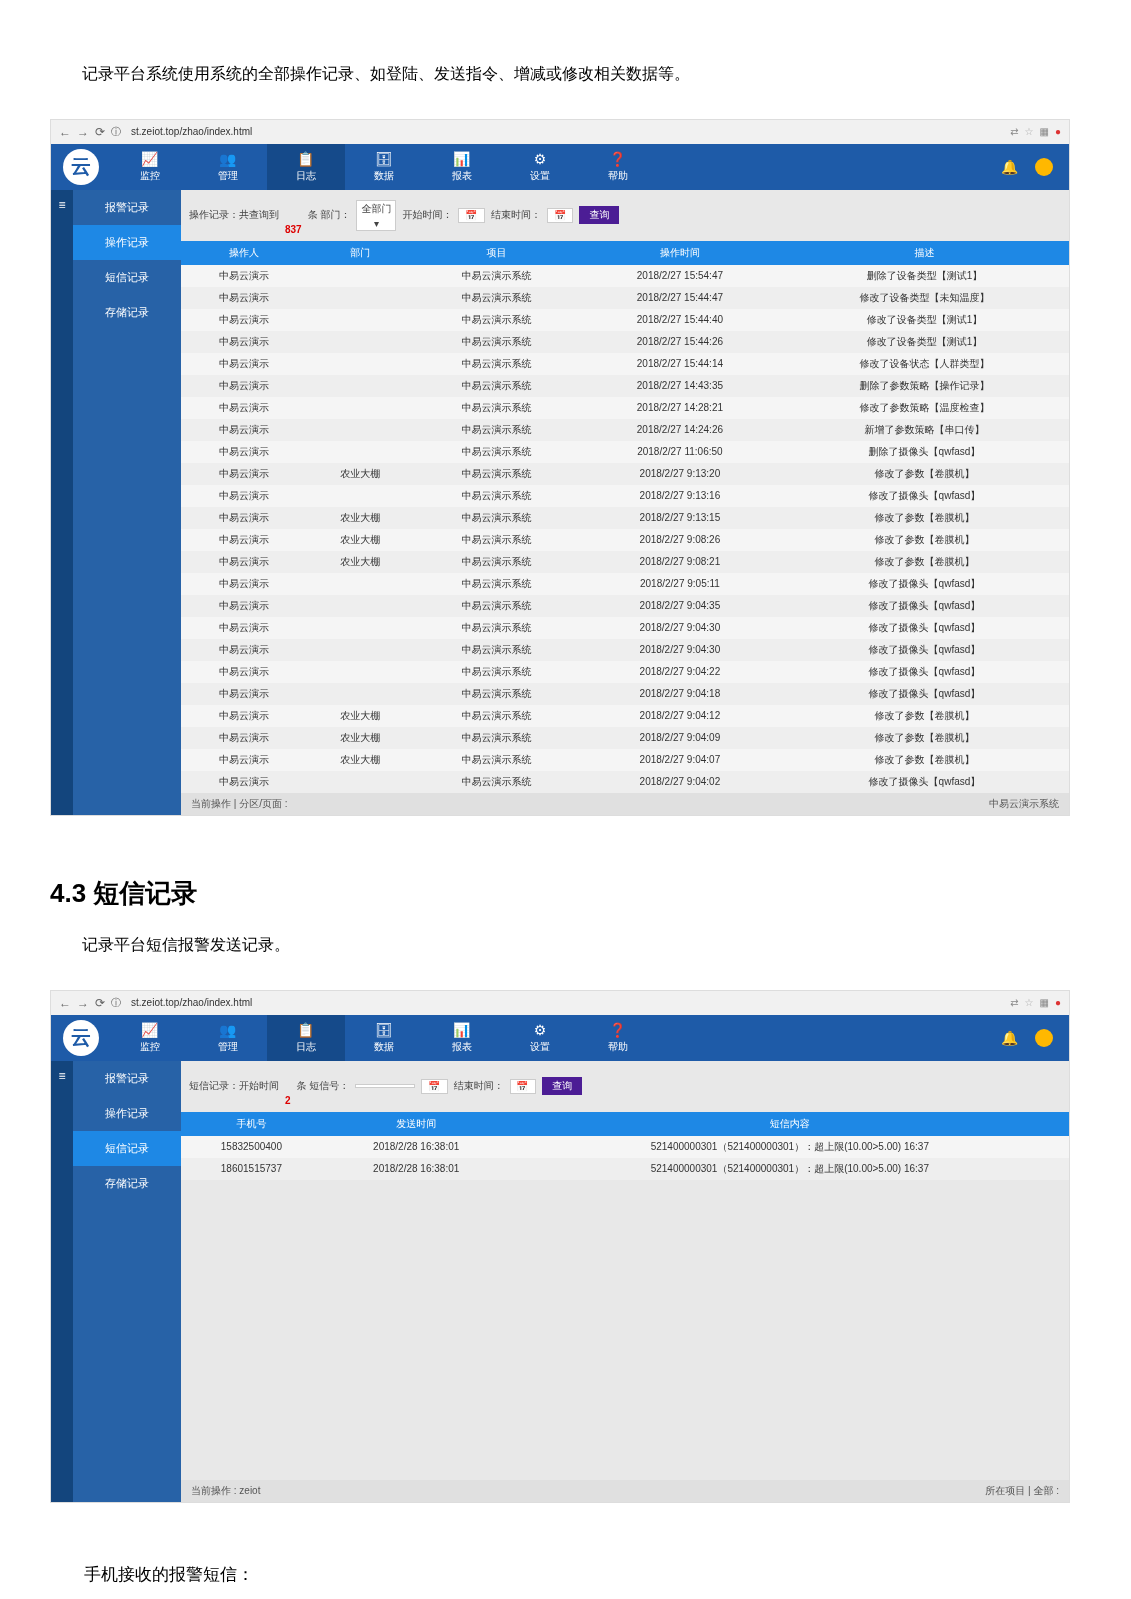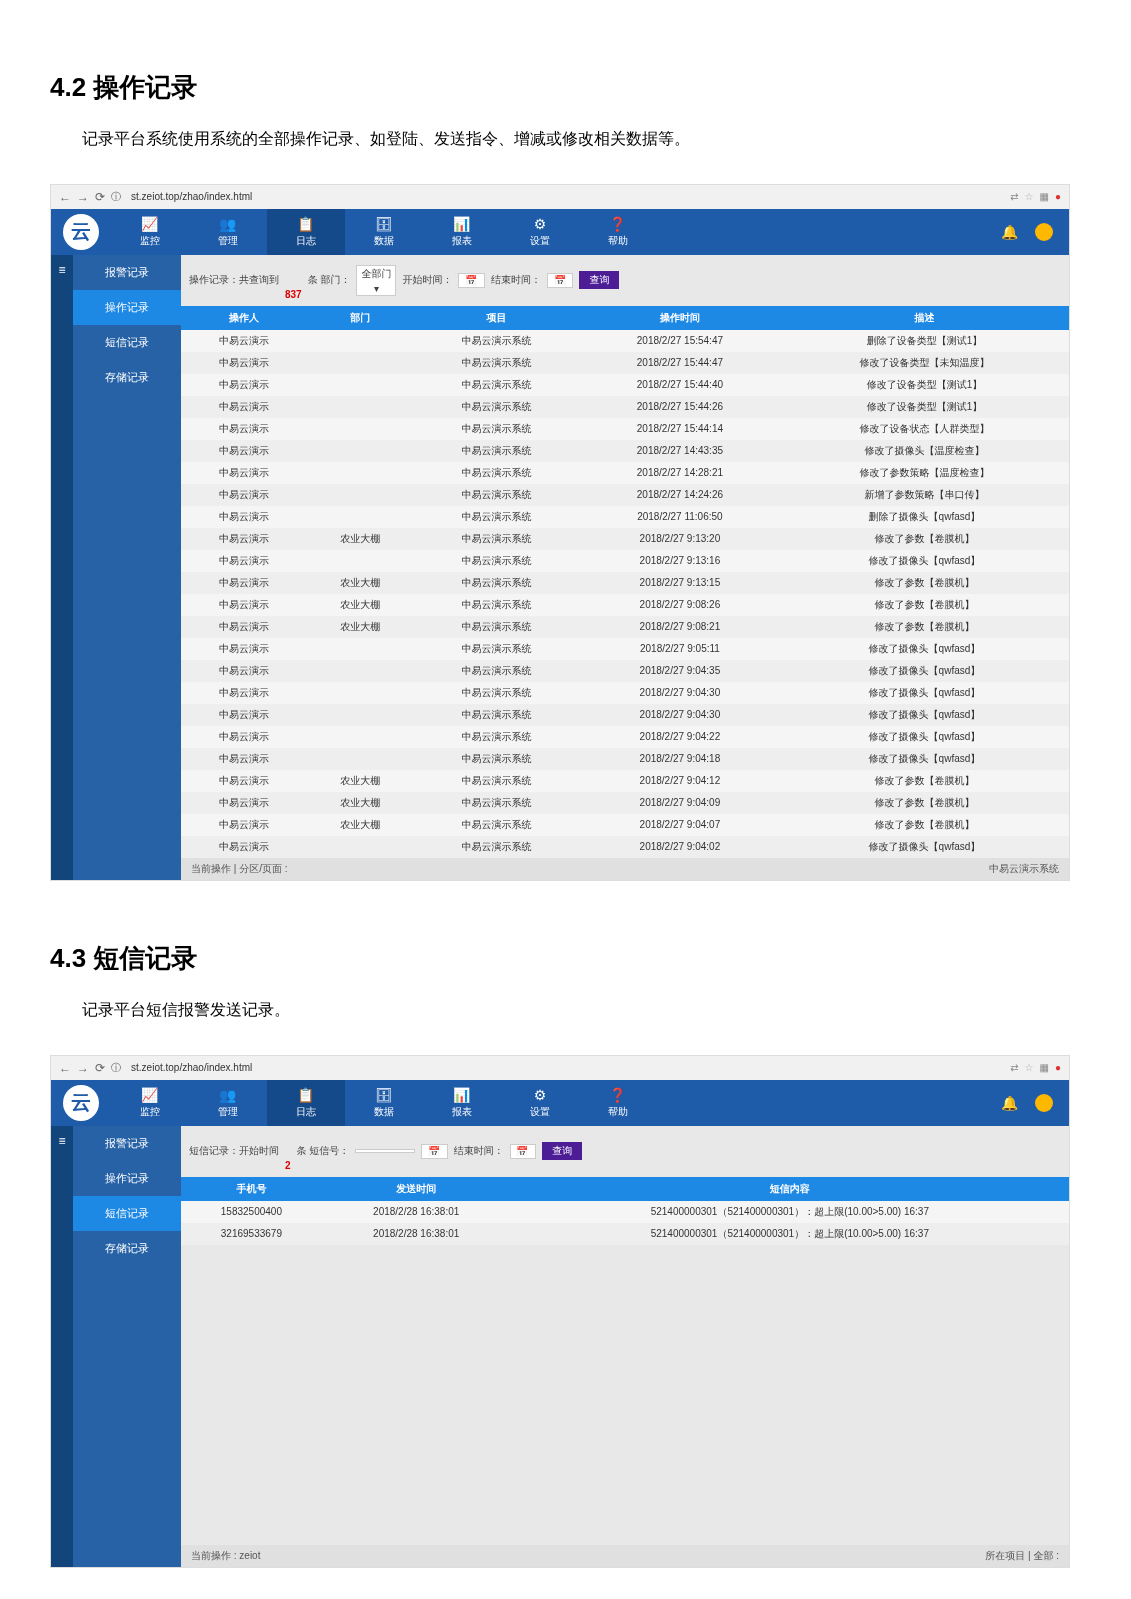--- a/index.html
+++ b/index.html
@@ -39,38 +39,37 @@
     .sidebar-item.active { background: #1e88e5; }
 
     .content-pane { flex: 1; background: #e8e8e8; padding: 0; }
     .filter-bar { display: flex; align-items: center; padding: 6px 8px; font-size: 10px; color: #444; gap: 6px; flex-wrap: wrap; background: #e8e8e8; }
     .filter-number { color: #d00; font-weight: bold; margin-top: 28px; }
     .dropdown-box { background: #fff; border: 1px solid #ccc; padding: 1px 4px; display: inline-flex; align-items: center; gap: 2px; flex-direction: column; }
     .btn-cal { background: #fff; border: 1px solid #ccc; padding: 1px 6px; color: #1e5ba8; }
     .btn-blue { background: #4c1d95; color: #fff; padding: 2px 10px; border: none; font-size: 10px; }
 
     .data-table { width: 100%; border-collapse: collapse; font-size: 10px; }
-    .data-table thead th { background: #1e88e5; color: #fff; padding: 5px 6px; text-align: center; font-weight: bold; }
+    .data-table thead th { background: #1e88e5; color: #fff; padding: 5px 6px; text-align: center; font-weight: normal; }
     .data-table tbody td { padding: 4px 6px; text-align: center; color: #333; background: #f5f5f5; }
     .data-table tbody tr:nth-child(even) td { background: #eee; }
 
     .table-footer { display: flex; justify-content: space-between; padding: 4px 10px; font-size: 10px; color: #555; background: #e0e0e0; }
     .footer-bar { display: flex; justify-content: space-between; padding: 4px 10px; font-size: 10px; color: #555; background: #e0e0e0; }
 
     
     .content-pane.tall { min-height: 380px; }
 
     .final-line { font-size: 17px; text-indent: 2em; margin-top: 30px; }
   </style>
 </head>
 <body>
 
 <div class="doc-page">
 
-  <h2 class="section-heading">4.2 操作记录</h2>
   <p class="section-para">记录平台系统使用系统的全部操作记录、如登陆、发送指令、增减或修改相关数据等。</p>
 
   <div class="screenshot">
 
     <div class="browser-bar">
       <span class="nav-arrow">←</span>
       <span class="nav-arrow">→</span>
       <span class="nav-arrow">⟳</span>
       <span>ⓘ</span>
       <span class="url-box">st.zeiot.top/zhao/index.html</span>
@@ -190,21 +189,21 @@
                 <td></td>
                 <td>中易云演示系统</td>
                 <td>2018/2/27 15:44:14</td>
                 <td>修改了设备状态【人群类型】</td>
               </tr>
               <tr>
                 <td>中易云演示</td>
                 <td></td>
                 <td>中易云演示系统</td>
                 <td>2018/2/27 14:43:35</td>
-                <td>修改了摄像头【温度检查】</td>
+                <td>删除了参数策略【操作记录】</td>
               </tr>
               <tr>
                 <td>中易云演示</td>
                 <td></td>
                 <td>中易云演示系统</td>
                 <td>2018/2/27 14:28:21</td>
                 <td>修改了参数策略【温度检查】</td>
               </tr>
               <tr>
                 <td>中易云演示</td>
@@ -421,21 +420,21 @@
                 <th>短信内容</th>
               </tr>
             </thead>
           <tbody id="tbody-2">
               <tr>
                 <td>15832500400</td>
                 <td>2018/2/28 16:38:01</td>
                 <td>521400000301（521400000301）：超上限(10.00&gt;5.00) 16:37</td>
               </tr>
               <tr>
-                <td>32169533679</td>
+                <td>18601515737</td>
                 <td>2018/2/28 16:38:01</td>
                 <td>521400000301（521400000301）：超上限(10.00&gt;5.00) 16:37</td>
               </tr>
             </tbody>
         </table>
         <div style="height:300px; background:#e8e8e8;"></div>
         <div class="footer-bar">
           <span>当前操作 : zeiot</span>
           <span>所在项目 | 全部 :</span>
         </div>

